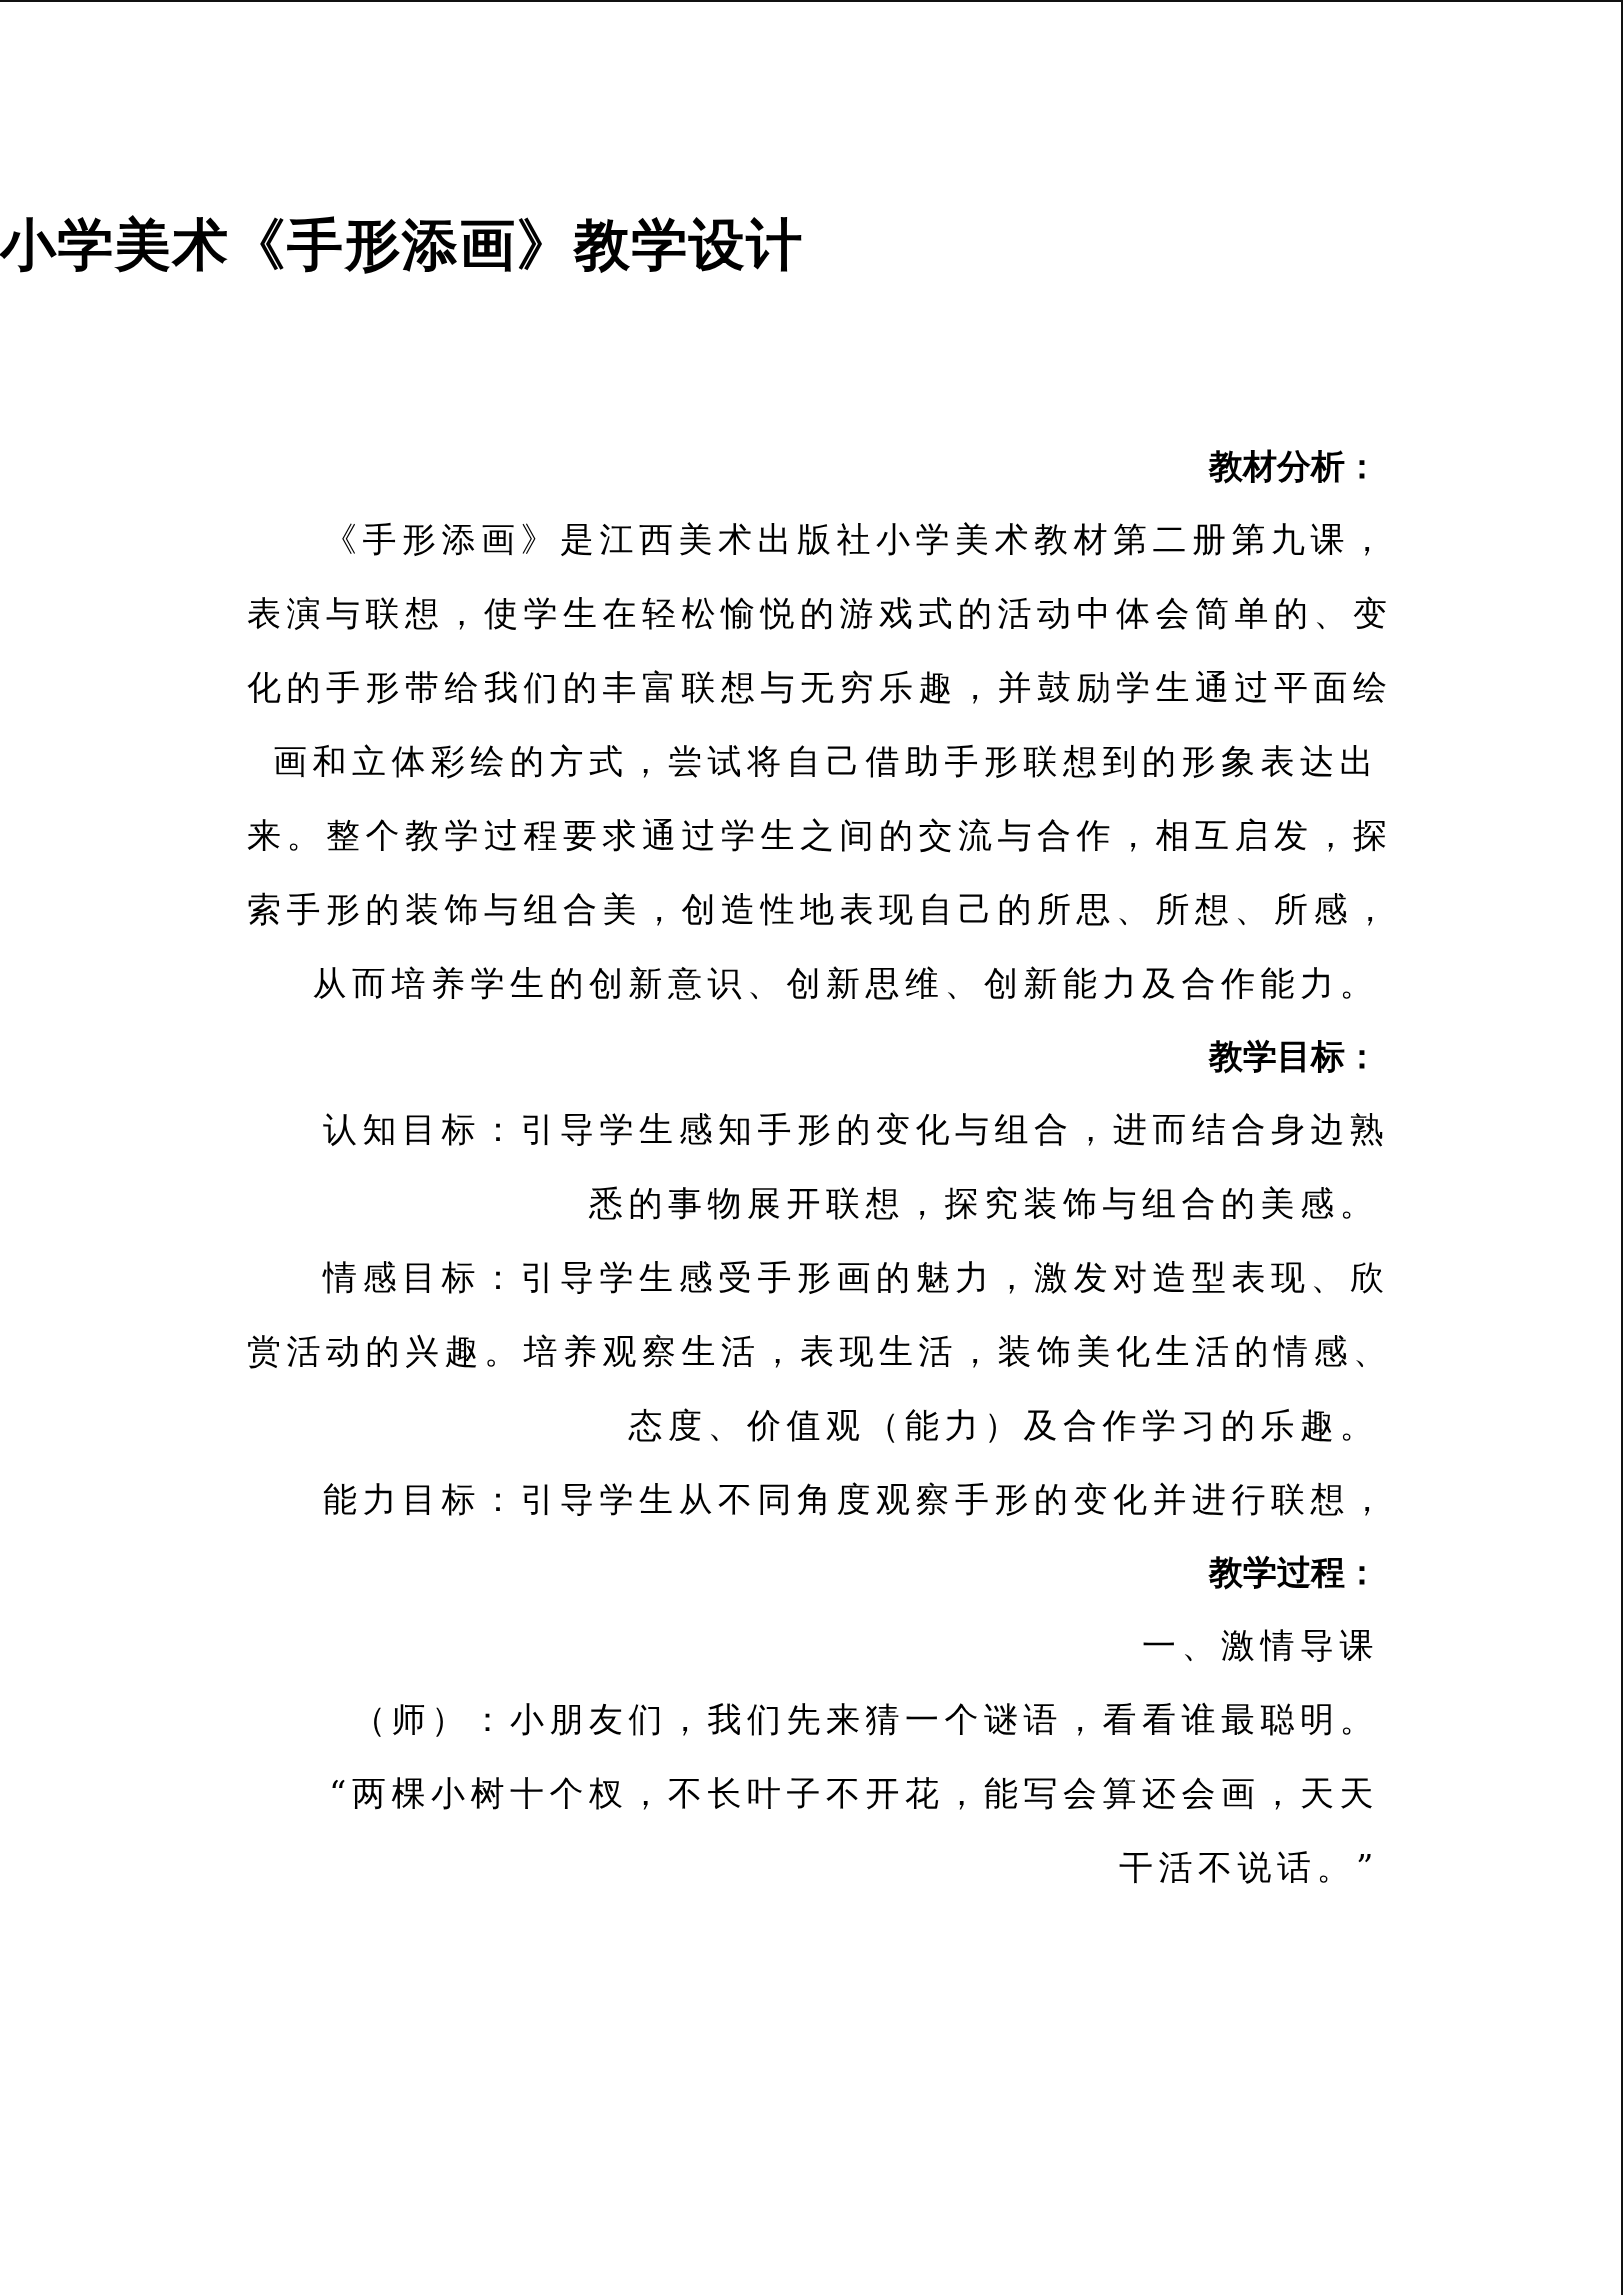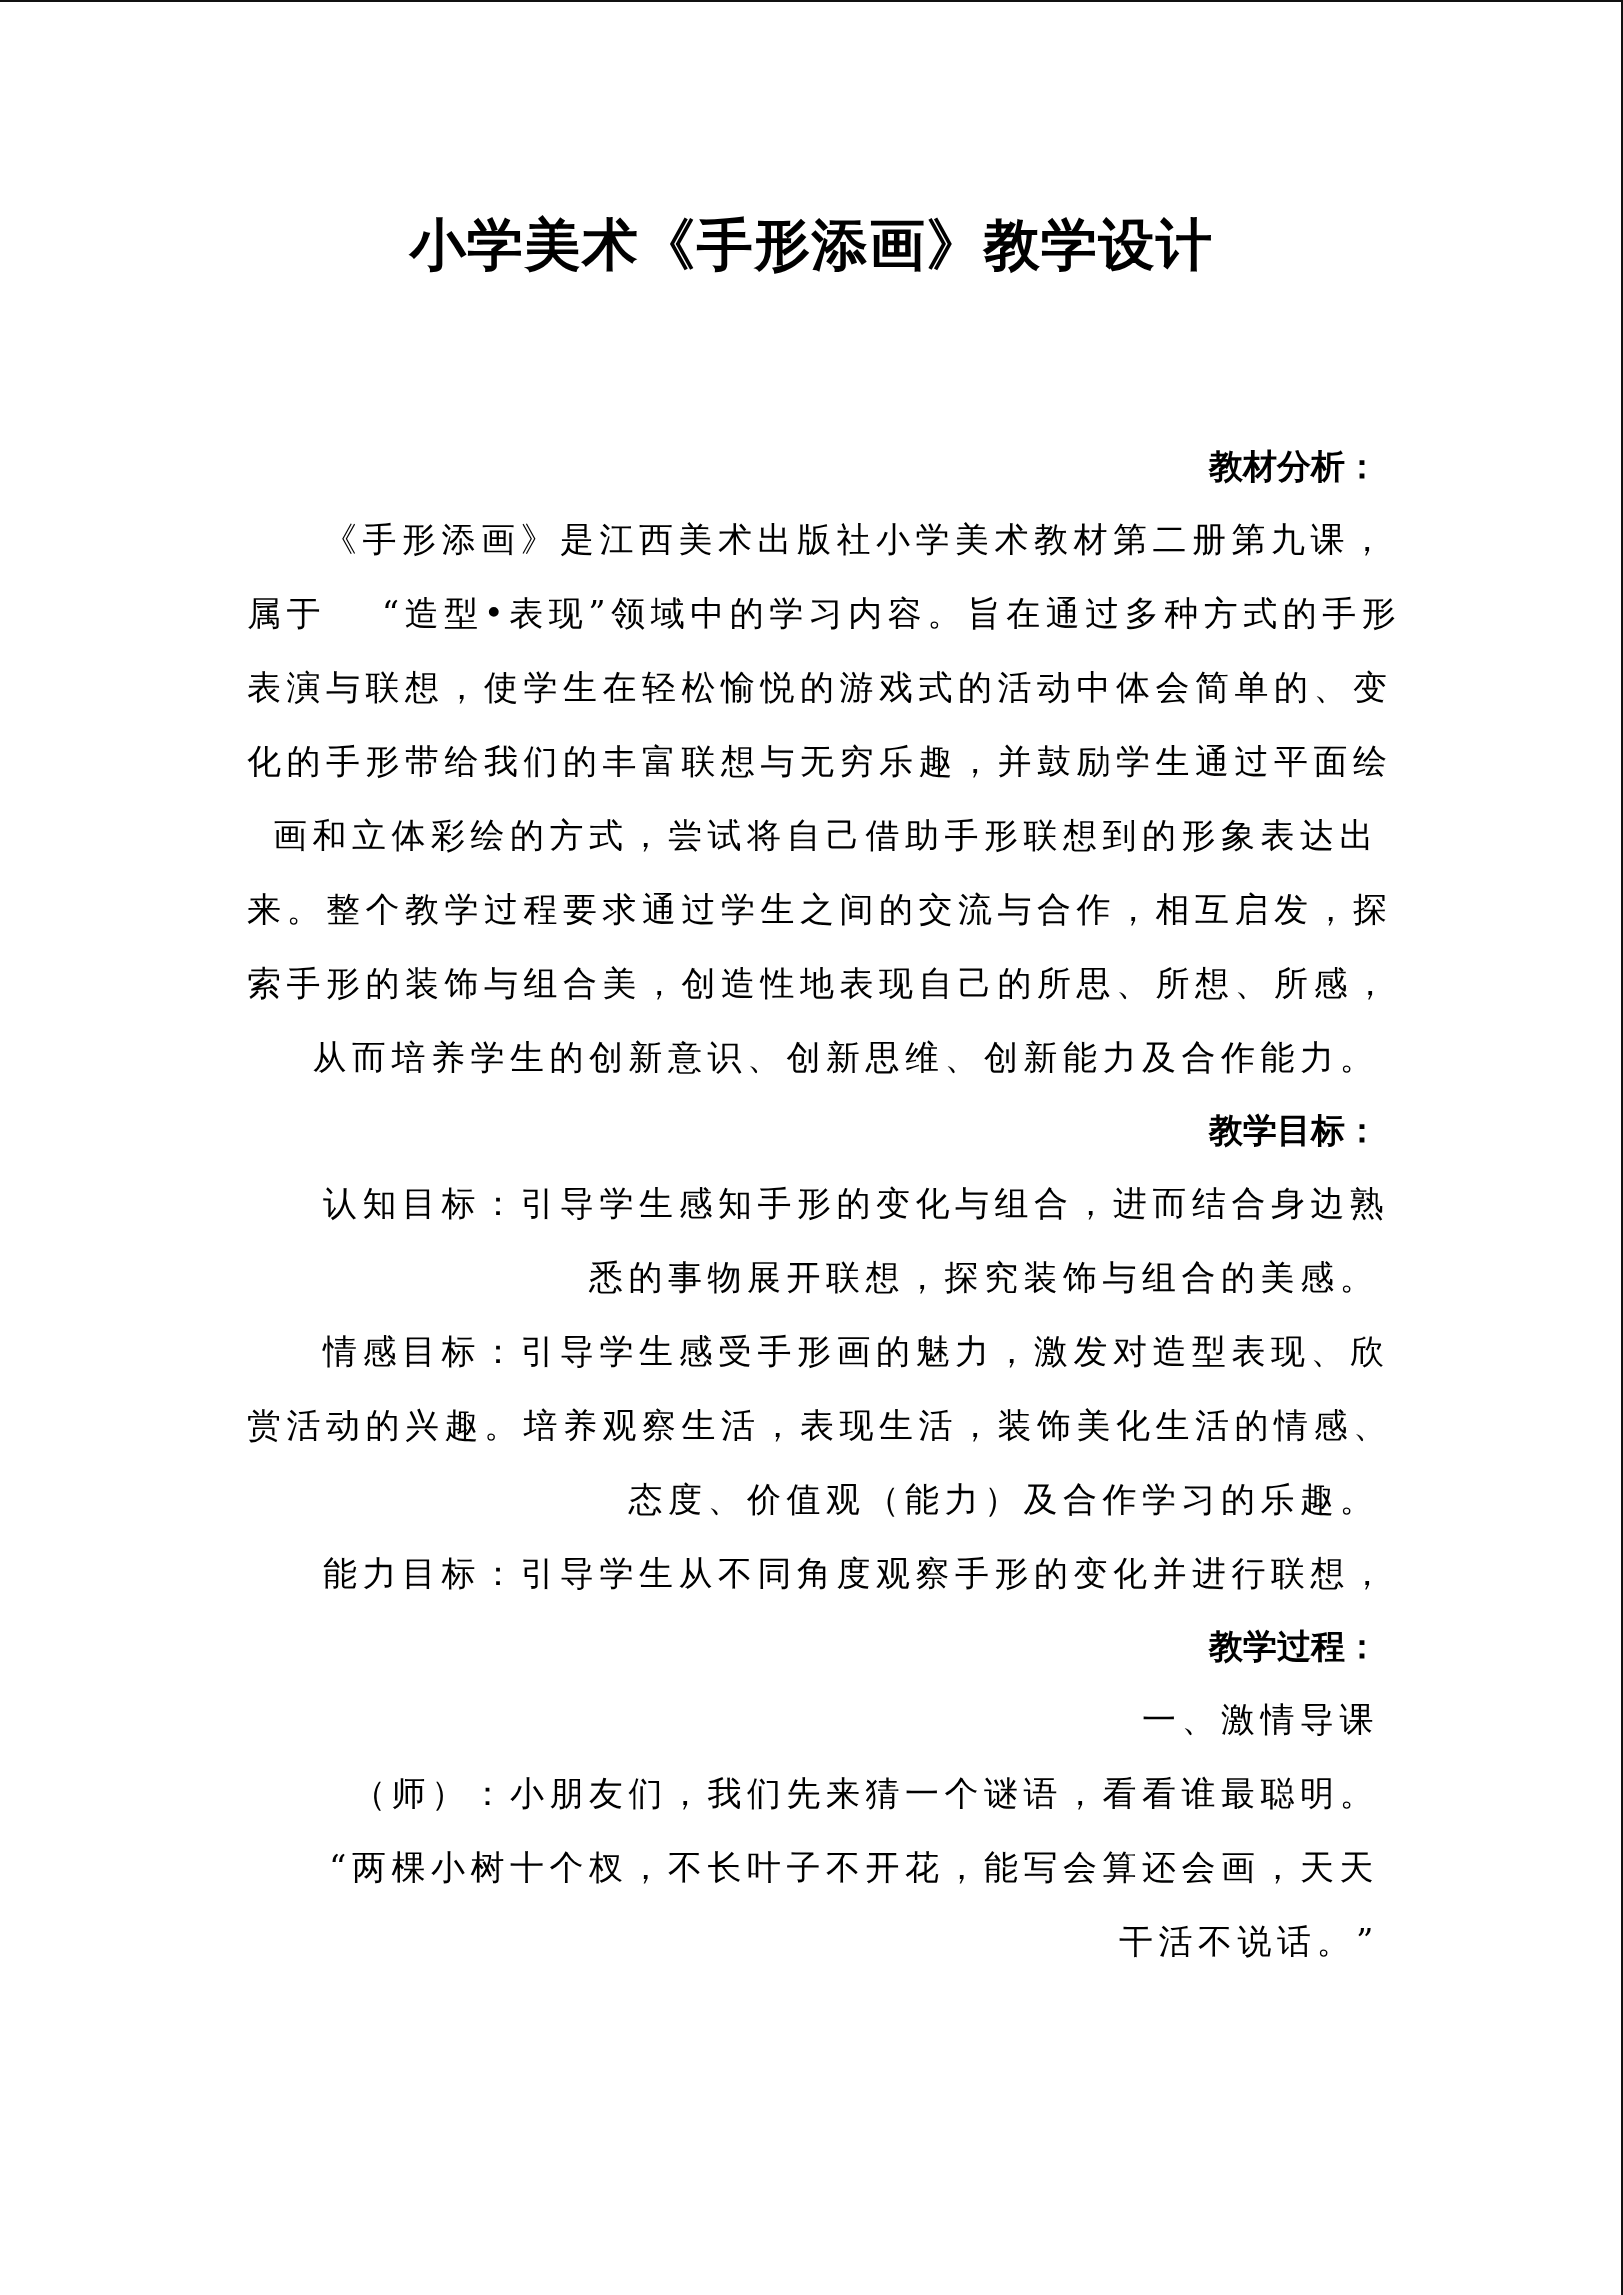--- a/index.html
+++ b/index.html
@@ -24,21 +24,21 @@
       box-sizing: border-box;
       border-top: 2.7px solid #111111;
       border-right: 2px solid #111111;
       background: #ffffff;
     }
     .title {
       position: absolute;
       left: 0;
       width: 1623px;
       top: 205px;
-      text-align: center;
+      text-align: left;
       font-size: 56px;
       font-weight: bold;
       letter-spacing: 1.4px;
       line-height: 75px;
       font-family: "DejaVu Sans", "Liberation Sans", sans-serif;
     }
     .content {
       position: absolute;
       left: 247px;
       top: 428px;
@@ -75,21 +75,20 @@
 
 <div class="page">
 
   <div class="title">小学美术《手形添画》教学设计</div>
 
   <div class="content">
 
     <section>
       <div class="heading">教材分析：</div>
       <div class="line first">《手形添画》是江西美术出版社小学美术教材第二册第九课，</div>
-      <div class="line">属于　 “造型•表现”领域中的学习内容。旨在通过多种方式的手形</div>
       <div class="line">表演与联想，使学生在轻松愉悦的游戏式的活动中体会简单的、变</div>
       <div class="line">化的手形带给我们的丰富联想与无穷乐趣，并鼓励学生通过平面绘</div>
       <div class="line">画和立体彩绘的方式，尝试将自己借助手形联想到的形象表达出</div>
       <div class="line">来。整个教学过程要求通过学生之间的交流与合作，相互启发，探</div>
       <div class="line">索手形的装饰与组合美，创造性地表现自己的所思、所想、所感，</div>
       <div class="line">从而培养学生的创新意识、创新思维、创新能力及合作能力。</div>
     </section>
 
     <section>
       <div class="heading indent-small">教学目标：</div>

